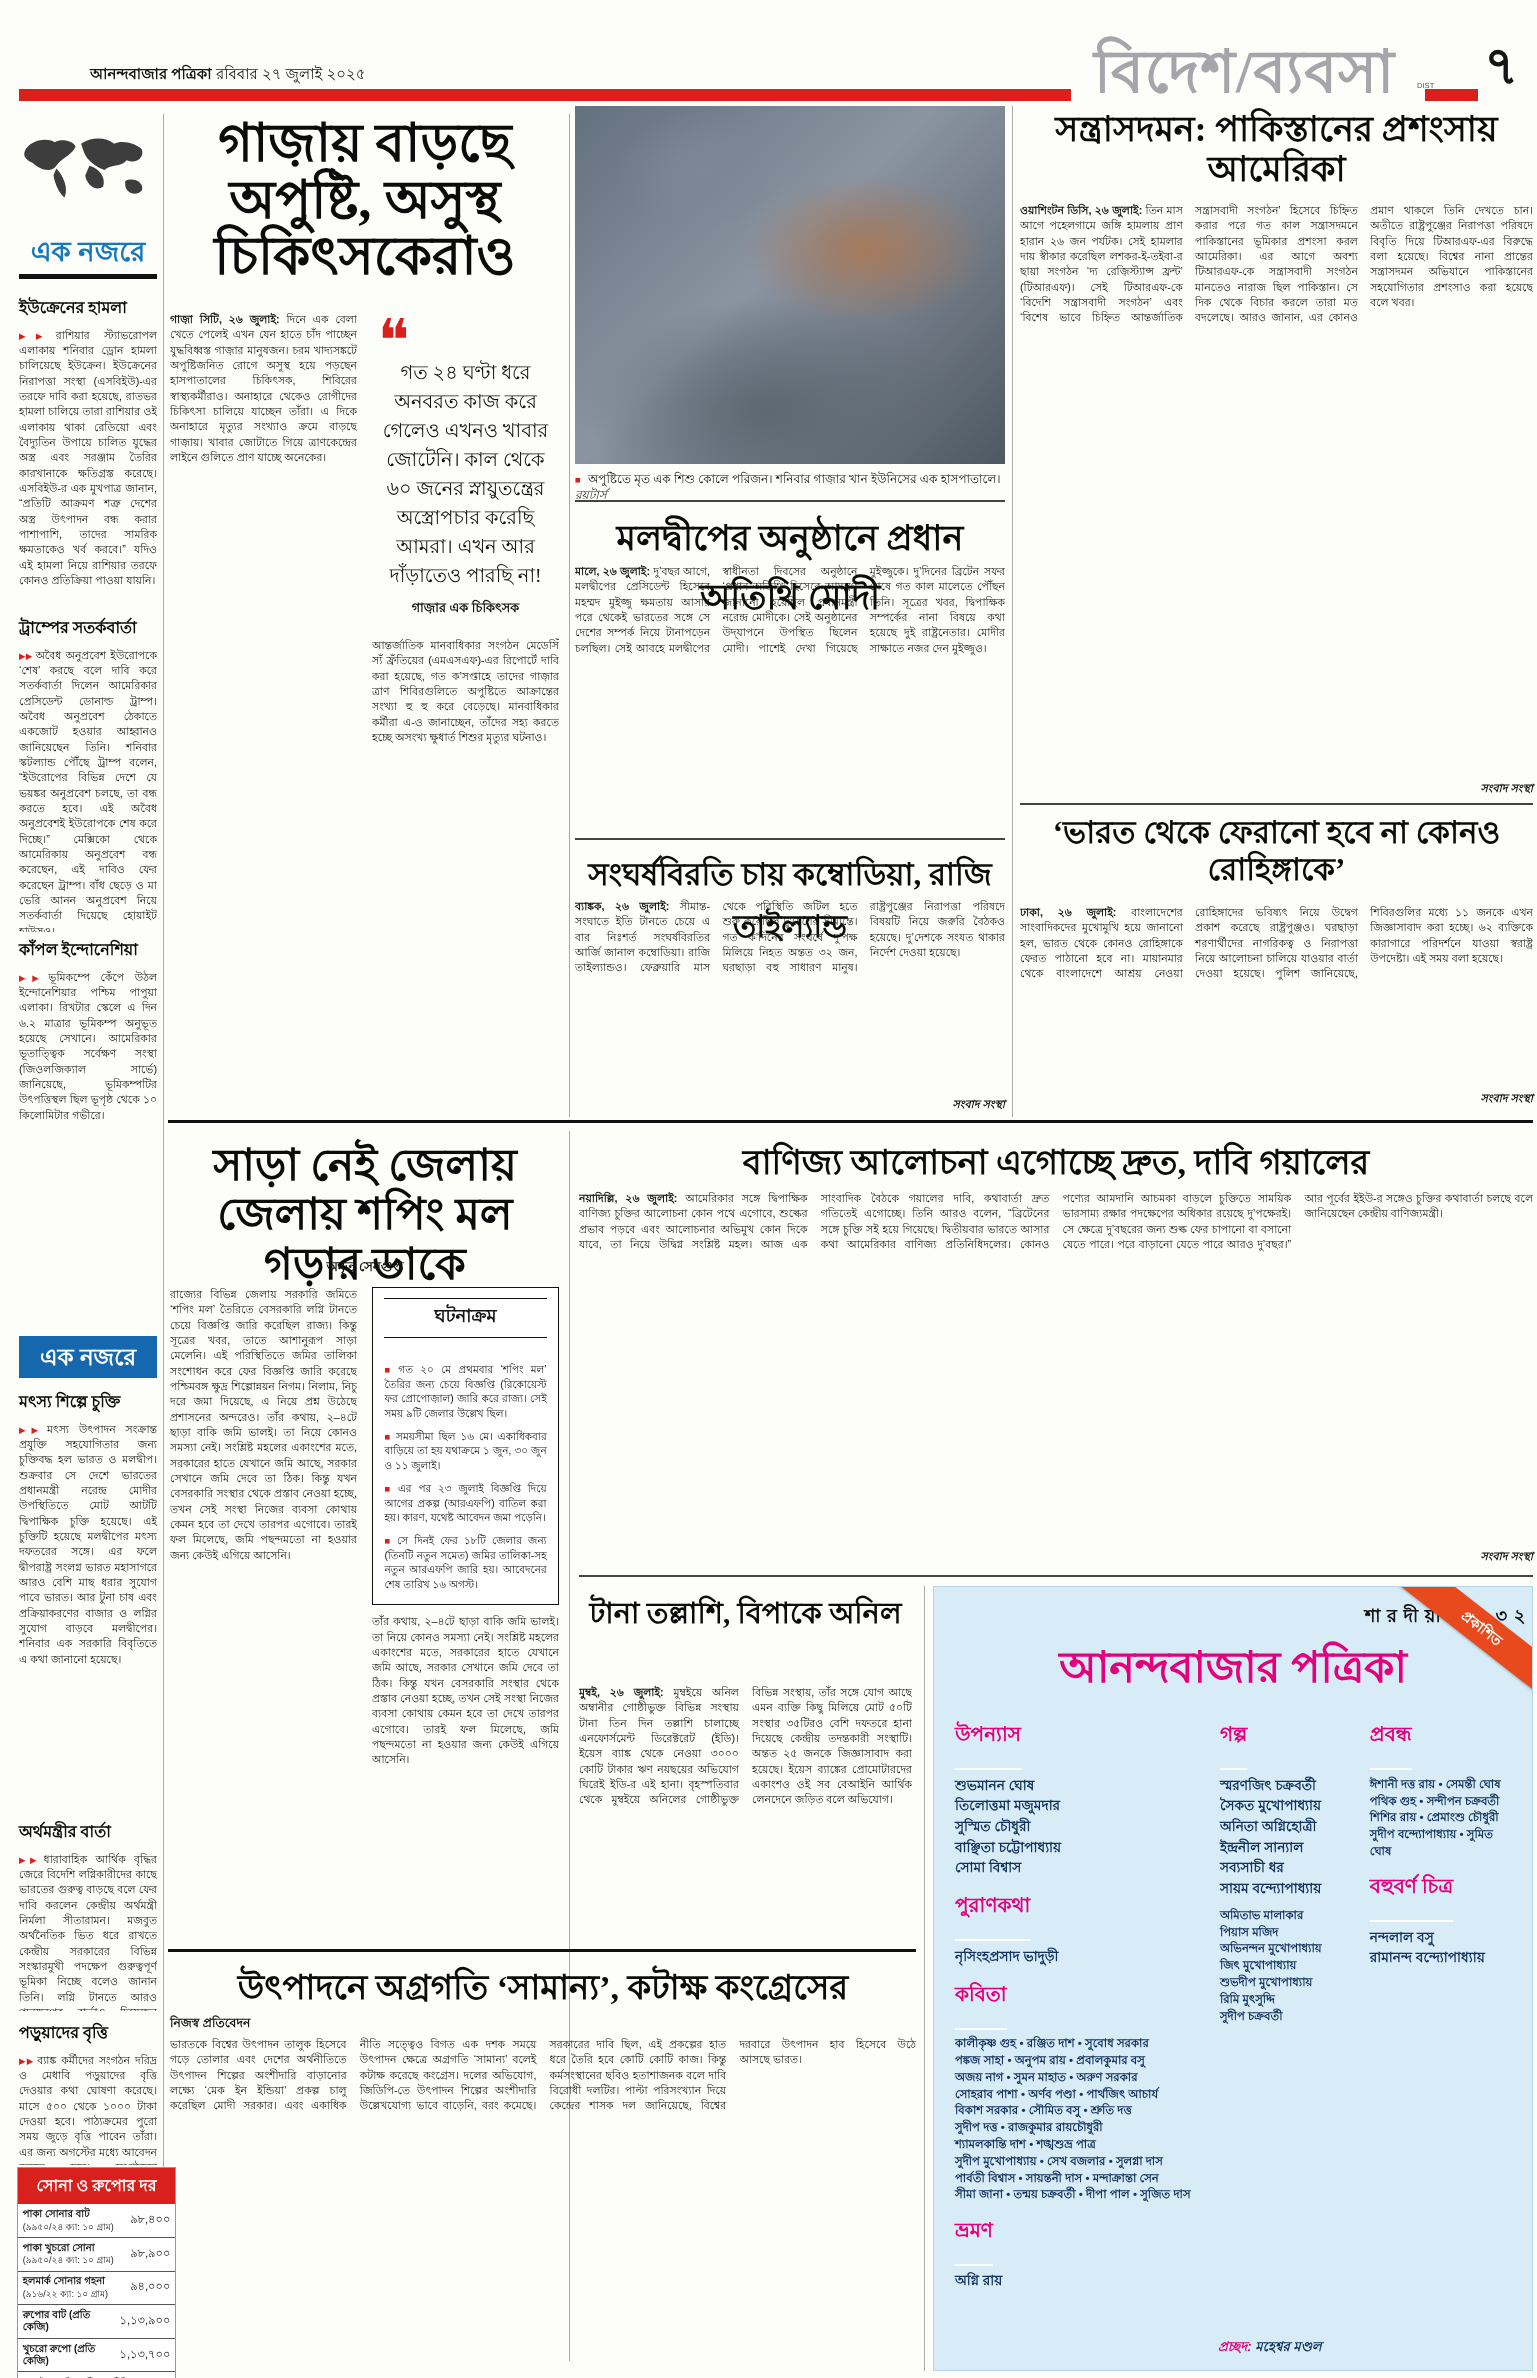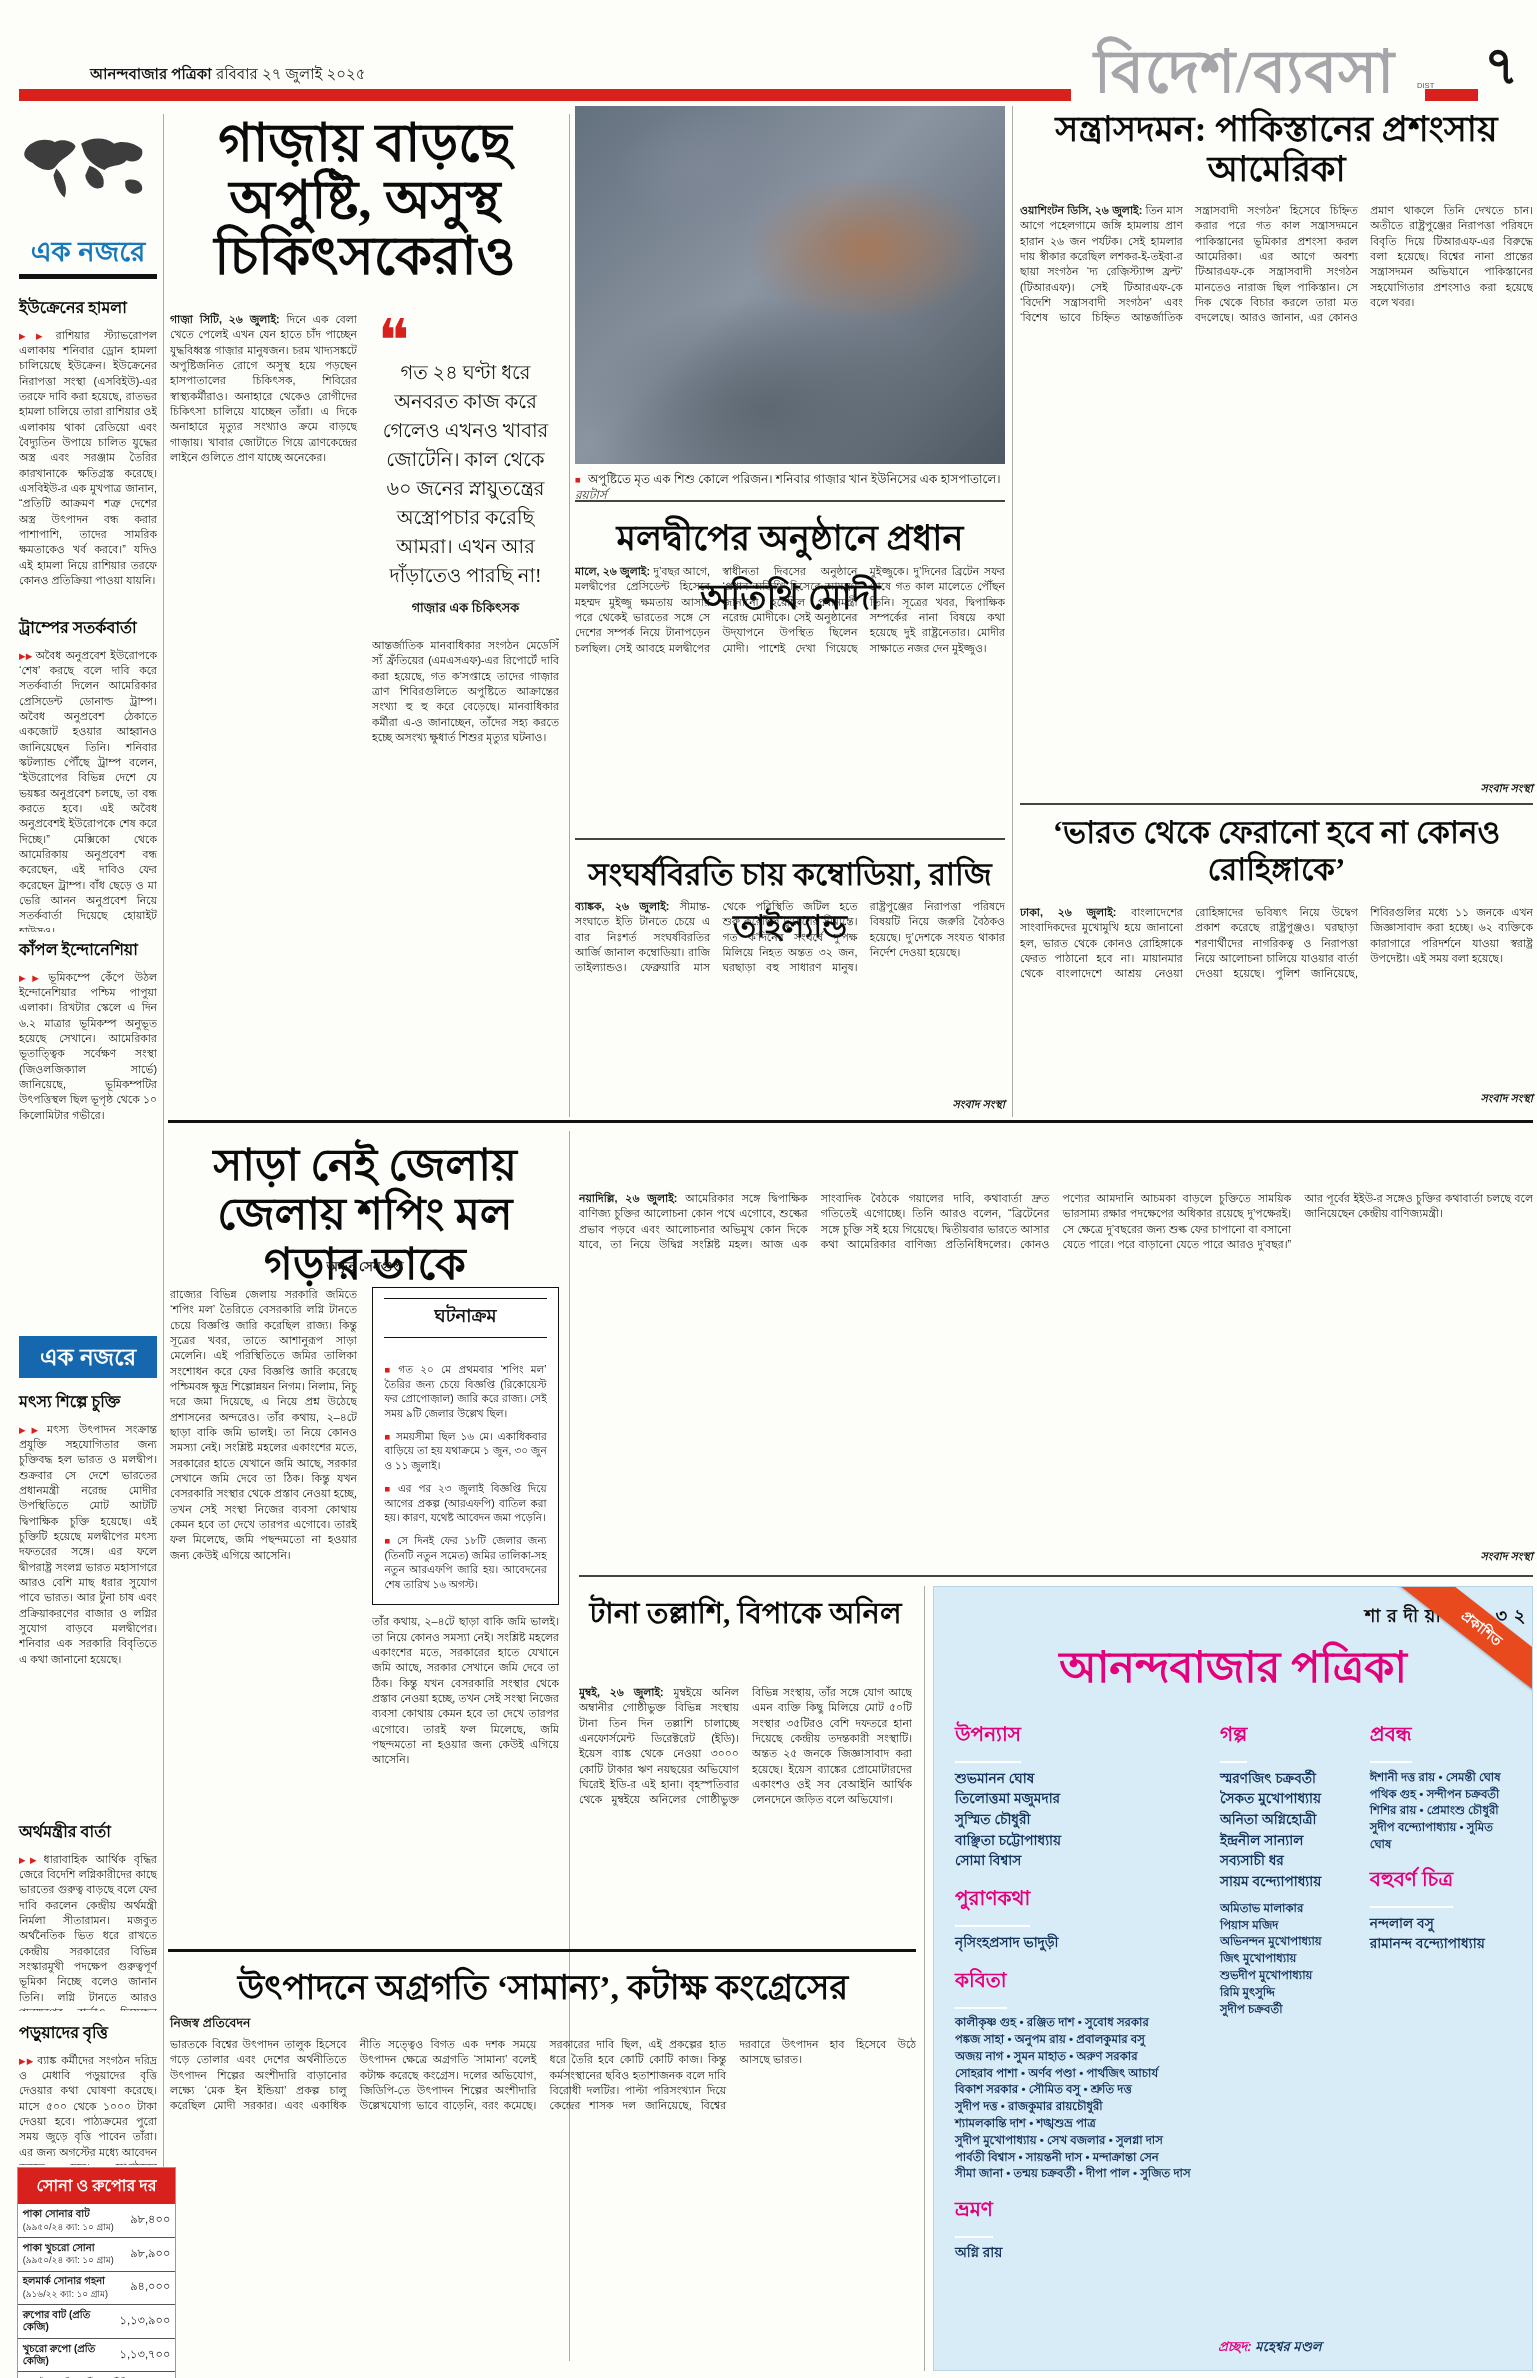--- a/index.html
+++ b/index.html
@@ -34,21 +34,21 @@
   .gold { border:0.9px solid #999; background:#fff; }
   .gold-head { background:#d8201d; color:#fff; font-weight:700; font-size:16px; text-align:center; padding:4.7px 1.9px;
                font-family:"Liberation Serif", serif; }
   .grow { display:flex; justify-content:space-between; align-items:center; border-bottom:0.9px solid #555; padding:3.8px 4.7px; }
   .glabel { font-size:10px; font-weight:700; line-height:1.25; }
   .gsub { font-size:9px; font-weight:400; color:#222; }
   .gval { font-size:11.4px; font-weight:400; white-space:nowrap; padding-left:3.8px; }
   .gfoot { font-size:8.5px; font-style:italic; text-align:center; padding:3.8px 1.9px; }
   .adbox { background:#d8ecf8; border:0.9px solid #b8d4e6; overflow:hidden; }
   .adh { color:#e4007c; font-weight:700; font-size:20px; font-family:"Liberation Serif", serif;
-         border-bottom:2.8px solid #fff; display:inline-block; padding-bottom:9px; margin:11.4px 0 5.7px; }
+         border-bottom:2.8px solid #fff; display:inline-block; padding-bottom:16px; margin:11.4px 0 5.7px; }
   .adname { font-size:13.7px; color:#13335c; font-weight:700; line-height:1.5; }
   .adname-sm { font-size:11.6px; color:#13335c; font-weight:700; line-height:1.45; }
   .ribbon { position:absolute; right:-49px; top:24.6px; transform:rotate(38deg); background:#e8491d; color:#fff;
             font-weight:700; font-size:14px; text-align:center; width:199px; padding:4.7px 0; box-shadow:0 0.9px 2.8px rgba(0,0,0,.3); }
   .photo { background:
       radial-gradient(123px 85px at 30% 18%, #7d8796 0%, rgba(125,135,150,0) 70%),
       radial-gradient(189px 114px at 68% 40%, #a5795b 0%, rgba(165,121,91,0) 65%),
       radial-gradient(246px 151px at 45% 85%, #5d6873 0%, rgba(93,104,115,0) 75%),
       linear-gradient(135deg,#63707e 0%, #8b94a1 45%, #4e5862 100%); }
   .mast-brand { font-weight:700; }
@@ -226,20 +226,21 @@
         <div class="tl-item"><span class="sq">■</span><span>সময়সীমা ছিল ১৬ মে। একাধিকবার বাড়িয়ে তা হয় যথাক্রমে ১ জুন, ৩০ জুন ও ১১ জুলাই।</span></div>
         <div class="tl-item"><span class="sq">■</span><span>এর পর ২৩ জুলাই বিজ্ঞপ্তি দিয়ে আগের প্রকল্প (আরএফপি) বাতিল করা হয়। কারণ, যথেষ্ট আবেদন জমা পড়েনি।</span></div>
         <div class="tl-item" style="margin-bottom:1.9px;"><span class="sq">■</span><span>সে দিনই ফের ১৮টি জেলার জন্য (তিনটি নতুন সমেত) জমির তালিকা-সহ নতুন আরএফপি জারি হয়। আবেদনের শেষ তারিখ ১৬ অগস্ট।</span></div>
       </div>
       <div class="body-txt" style="height:170px; margin-top:9.5px;">
         <span>তাঁর কথায়, ২–৪টে ছাড়া বাকি জমি ভালই। তা নিয়ে কোনও সমস্যা নেই। সংশ্লিষ্ট মহলের একাংশের মতে, সরকারের হাতে যেখানে জমি আছে, সরকার সেখানে জমি দেবে তা ঠিক। কিন্তু যখন বেসরকারি সংস্থার থেকে প্রস্তাব নেওয়া হচ্ছে, তখন সেই সংস্থা নিজের ব্যবসা কোথায় কেমন হবে তা দেখে তারপর এগোবে। তারই ফল মিলেছে, জমি পছন্দমতো না হওয়ার জন্য কেউই এগিয়ে আসেনি।</span>
       </div>
     </div>
   </div>
 
+  <div class="abs art-head" style="left:579px; top:1136px; width:954px; font-size:34px;">বাণিজ্য আলোচনা এগোচ্ছে দ্রুত, দাবি গয়ালের</div>
   <div class="abs body-txt cols4" style="left:579px; top:1191px; width:954px; height:352px;">
     <span class="dl">নয়াদিল্লি, ২৬ জুলাই:</span>
     <span>আমেরিকার সঙ্গে দ্বিপাক্ষিক বাণিজ্য চুক্তির আলোচনা কোন পথে এগোবে, শুল্কের প্রভাব পড়বে এবং আলোচনার অভিমুখ কোন দিকে যাবে, তা নিয়ে উদ্বিগ্ন সংশ্লিষ্ট মহল। আজ এক সাংবাদিক বৈঠকে গয়ালের দাবি, কথাবার্তা দ্রুত গতিতেই এগোচ্ছে। তিনি আরও বলেন, “ব্রিটেনের সঙ্গে চুক্তি সই হয়ে গিয়েছে। দ্বিতীয়বার ভারতে আসার কথা আমেরিকার বাণিজ্য প্রতিনিধিদলের। কোনও পণ্যের আমদানি আচমকা বাড়লে চুক্তিতে সাময়িক ভারসাম্য রক্ষার পদক্ষেপের অধিকার রয়েছে দু’পক্ষেরই। সে ক্ষেত্রে দু’বছরের জন্য শুল্ক ফের চাপানো বা বসানো যেতে পারে। পরে বাড়ানো যেতে পারে আরও দু’বছর।” আর পূর্বের ইইউ-র সঙ্গেও চুক্তির কথাবার্তা চলছে বলে জানিয়েছেন কেন্দ্রীয় বাণিজ্যমন্ত্রী।</span>
   </div>
   <div class="abs sign" style="left:1399px; top:1548px; width:134px;">সংবাদ সংস্থা</div>
   <div class="abs hrule-thin" style="left:579px; top:1575px; width:954px; height:1.9px;"></div>
 
   <div class="abs art-head" style="left:579px; top:1596px; width:333px; font-size:29px; line-height:1.2;">টানা তল্লাশি, বিপাকে অনিল</div>
   <div class="abs body-txt cols2" style="left:579px; top:1685px; width:333px; height:254px;">
     <span class="dl">মুম্বই, ২৬ জুলাই:</span>

